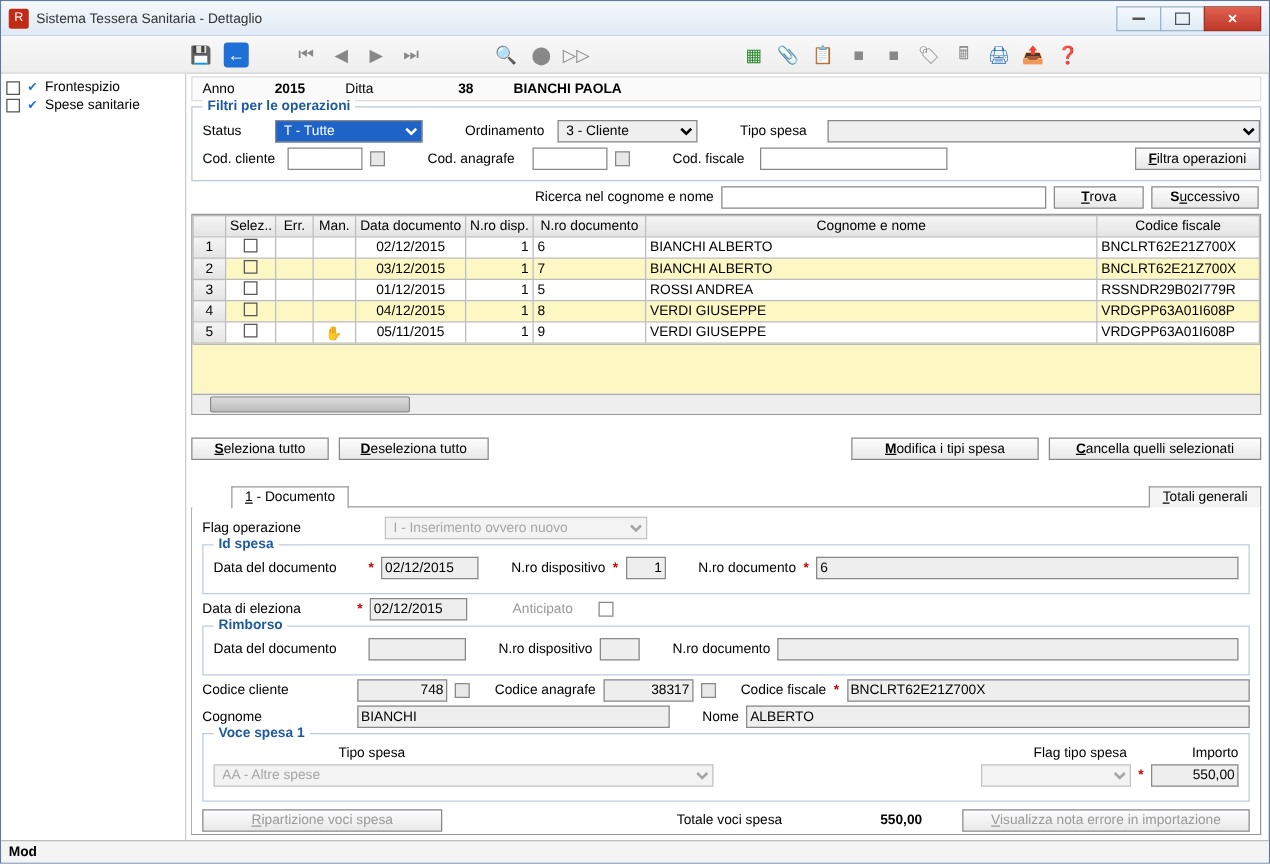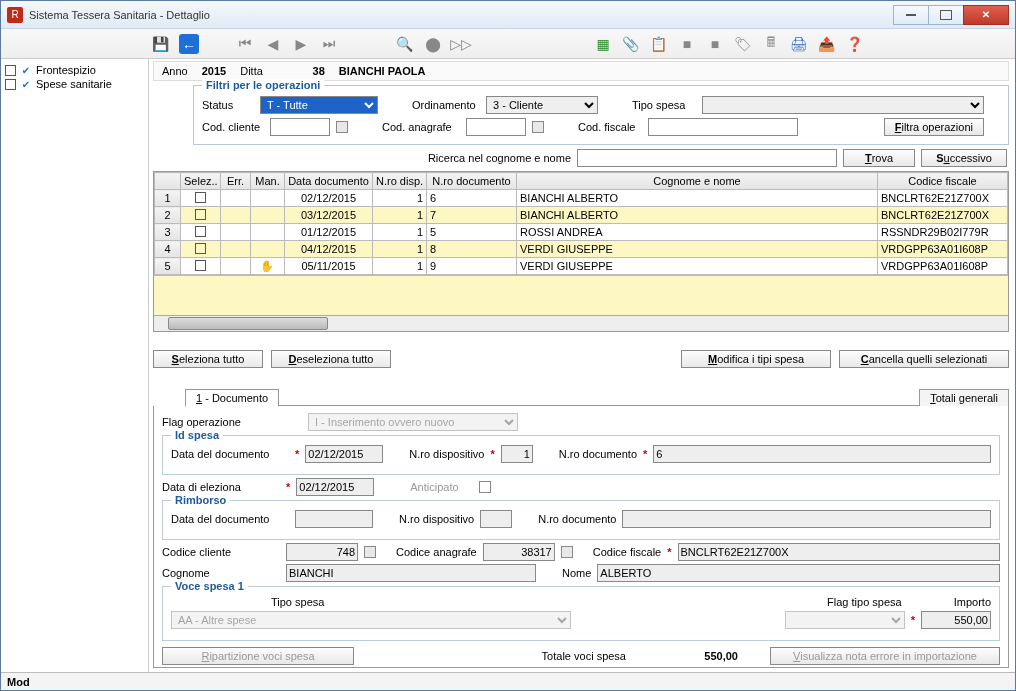--- a/index.html
+++ b/index.html
@@ -28,25 +28,25 @@
 
 .maingrid { display:flex; height:calc(100% - 28px - 30px - 18px); }
 .leftpane { width:148px; border-right:1px solid #ccc; padding:4px; background:#fff;}
 .treeitem { display:flex; align-items:center; gap:4px; padding:1px 0; font-size:11px;}
 .treeitem .box{width:11px;height:11px;border:1px solid #555;}
 .treeitem .chk{width:12px;height:12px;display:flex;align-items:center;justify-content:center;color:#1e6fd6;font-size:10px;}
 
 .rightpane { flex:1; padding:2px 6px 4px 4px; overflow:hidden; display:flex; flex-direction:column;}
 
 
-.hdrinfo { display:flex; align-items:flex-start; gap:14px; padding:3px 8px; font-size:11px; border:1px solid #ddd; background:#fafafa;}
+.hdrinfo { display:flex; align-items:flex-start; gap:32px; padding:3px 8px; font-size:11px; border:1px solid #ddd; background:#fafafa;}
 .hdrinfo b{font-weight:bold;}
 
 
-.grp { border:1px solid #b8c8d8; margin-top:4px; position:relative; padding:6px 24px 8px 8px;margin-left:40px;}
+.grp { border:1px solid #b8c8d8; margin-top:4px; position:relative; padding:6px 0 8px 8px;}
 .grp legend { position:absolute; top:-7px; left:8px; background:#fff; padding:0 4px; color:#1e5a9e; font-weight:bold; font-size:11px;}
 .filtrow { display:flex; align-items:center; gap:6px; margin-top:4px; }
 label { font-size:11px; }
 input[type=text], select { border:1px solid #888; font-size:11px; padding:1px 2px; height:18px; }
 .btn { border:1px solid #888; background:linear-gradient(#fdfdfd,#e8e8e8); padding:2px 10px; font-size:11px; cursor:pointer; }
 .sel-hilite { background:#1e63c8; color:#fff; }
 
 
 .searchrow { display:flex; align-items:center; gap:6px; justify-content:flex-end; padding:4px 2px;}
 

